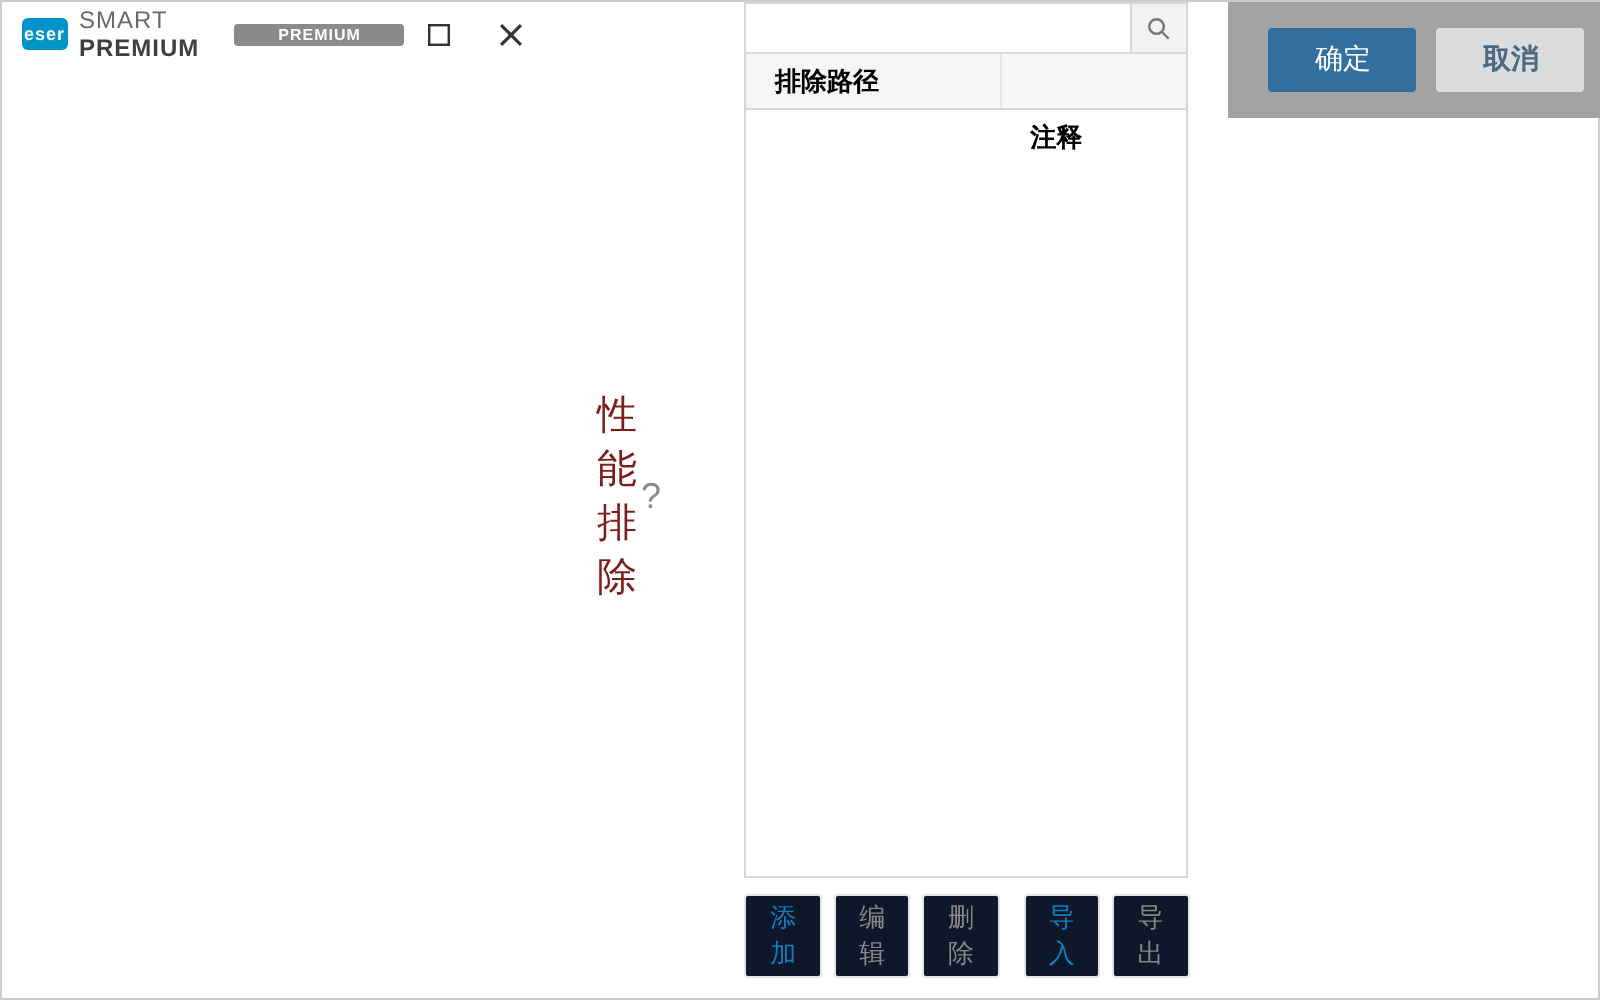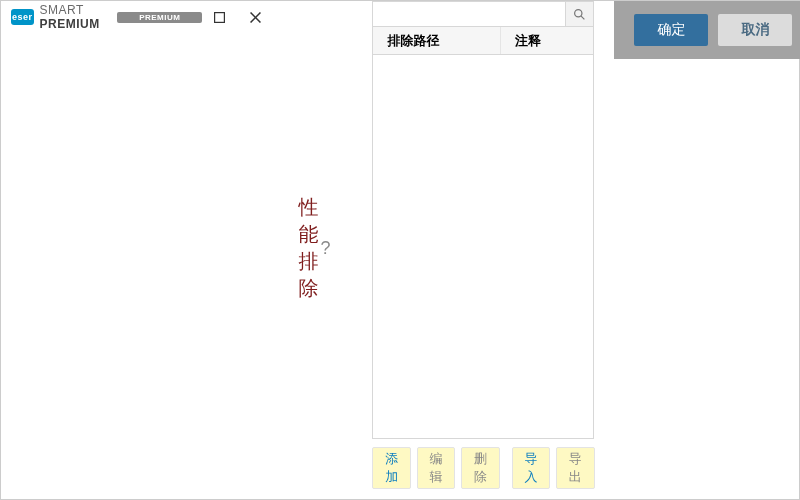--- a/index.html
+++ b/index.html
@@ -29,26 +29,26 @@
 
   .search-row { display: flex; border: 1px solid #d7d7d7; height: 26px; }
   .search-input { flex: 1; border: none; outline: none; padding: 0 8px; font-size: 13px; }
   .search-btn { width: 28px; border-left: 1px solid #d7d7d7; background: #f2f2f2; display: flex; align-items: center; justify-content: center; cursor: pointer; color: #777; }
   .search-btn svg { width: 13px; height: 13px; }
 
   .table-wrap { border: 1px solid #d7d7d7; border-top: none; flex: 1; display: flex; flex-direction: column; }
   .thead { display: flex; background: #f6f6f6; border-bottom: 1px solid #d7d7d7; height: 28px; }
   .th { padding: 5px 14px; font-size: 13px; font-weight: 700; color: #000000; border-right: 1px solid #e5e5e5; }
   .th.col-path { width: 58%; }
-  .th.col-comment { flex: 1; border-right: none; }
+  .th.col-comment { flex: 1; border-right: none; margin-top: 28px; }
   .tbody { flex: 1; }
 
   .action-row { display: flex; align-items: center; padding: 8px 0 10px 0; gap: 6px; }
   .action-spacer { flex: 1; }
-  .mini-btn { background: #fef9c3; border: 1px solid #e3e3e3; color: #888; font-size: 13px; padding: 2px 10px; border-radius: 2px; cursor: pointer; }
+  .mini-btn { background: #0f172a; border: 1px solid #e3e3e3; color: #888; font-size: 13px; padding: 2px 10px; border-radius: 2px; cursor: pointer; }
   .mini-btn.enabled { color: #0f7fbf; }
 
   
   .footer { background: #a3a3a3; height: 58px; display: flex; align-items: center; justify-content: flex-end; padding: 0 20px; gap: 10px; }
   .btn { min-width: 74px; height: 32px; font-size: 14px; border: none; border-radius: 2px; cursor: pointer; padding: 0 16px; }
   .btn-primary { background: #336f9e; color: #fff; }
   .btn-secondary { background: #dcdcdc; color: #4a6a82; font-weight: bold; }
 </style>
 </head>
 <body>

